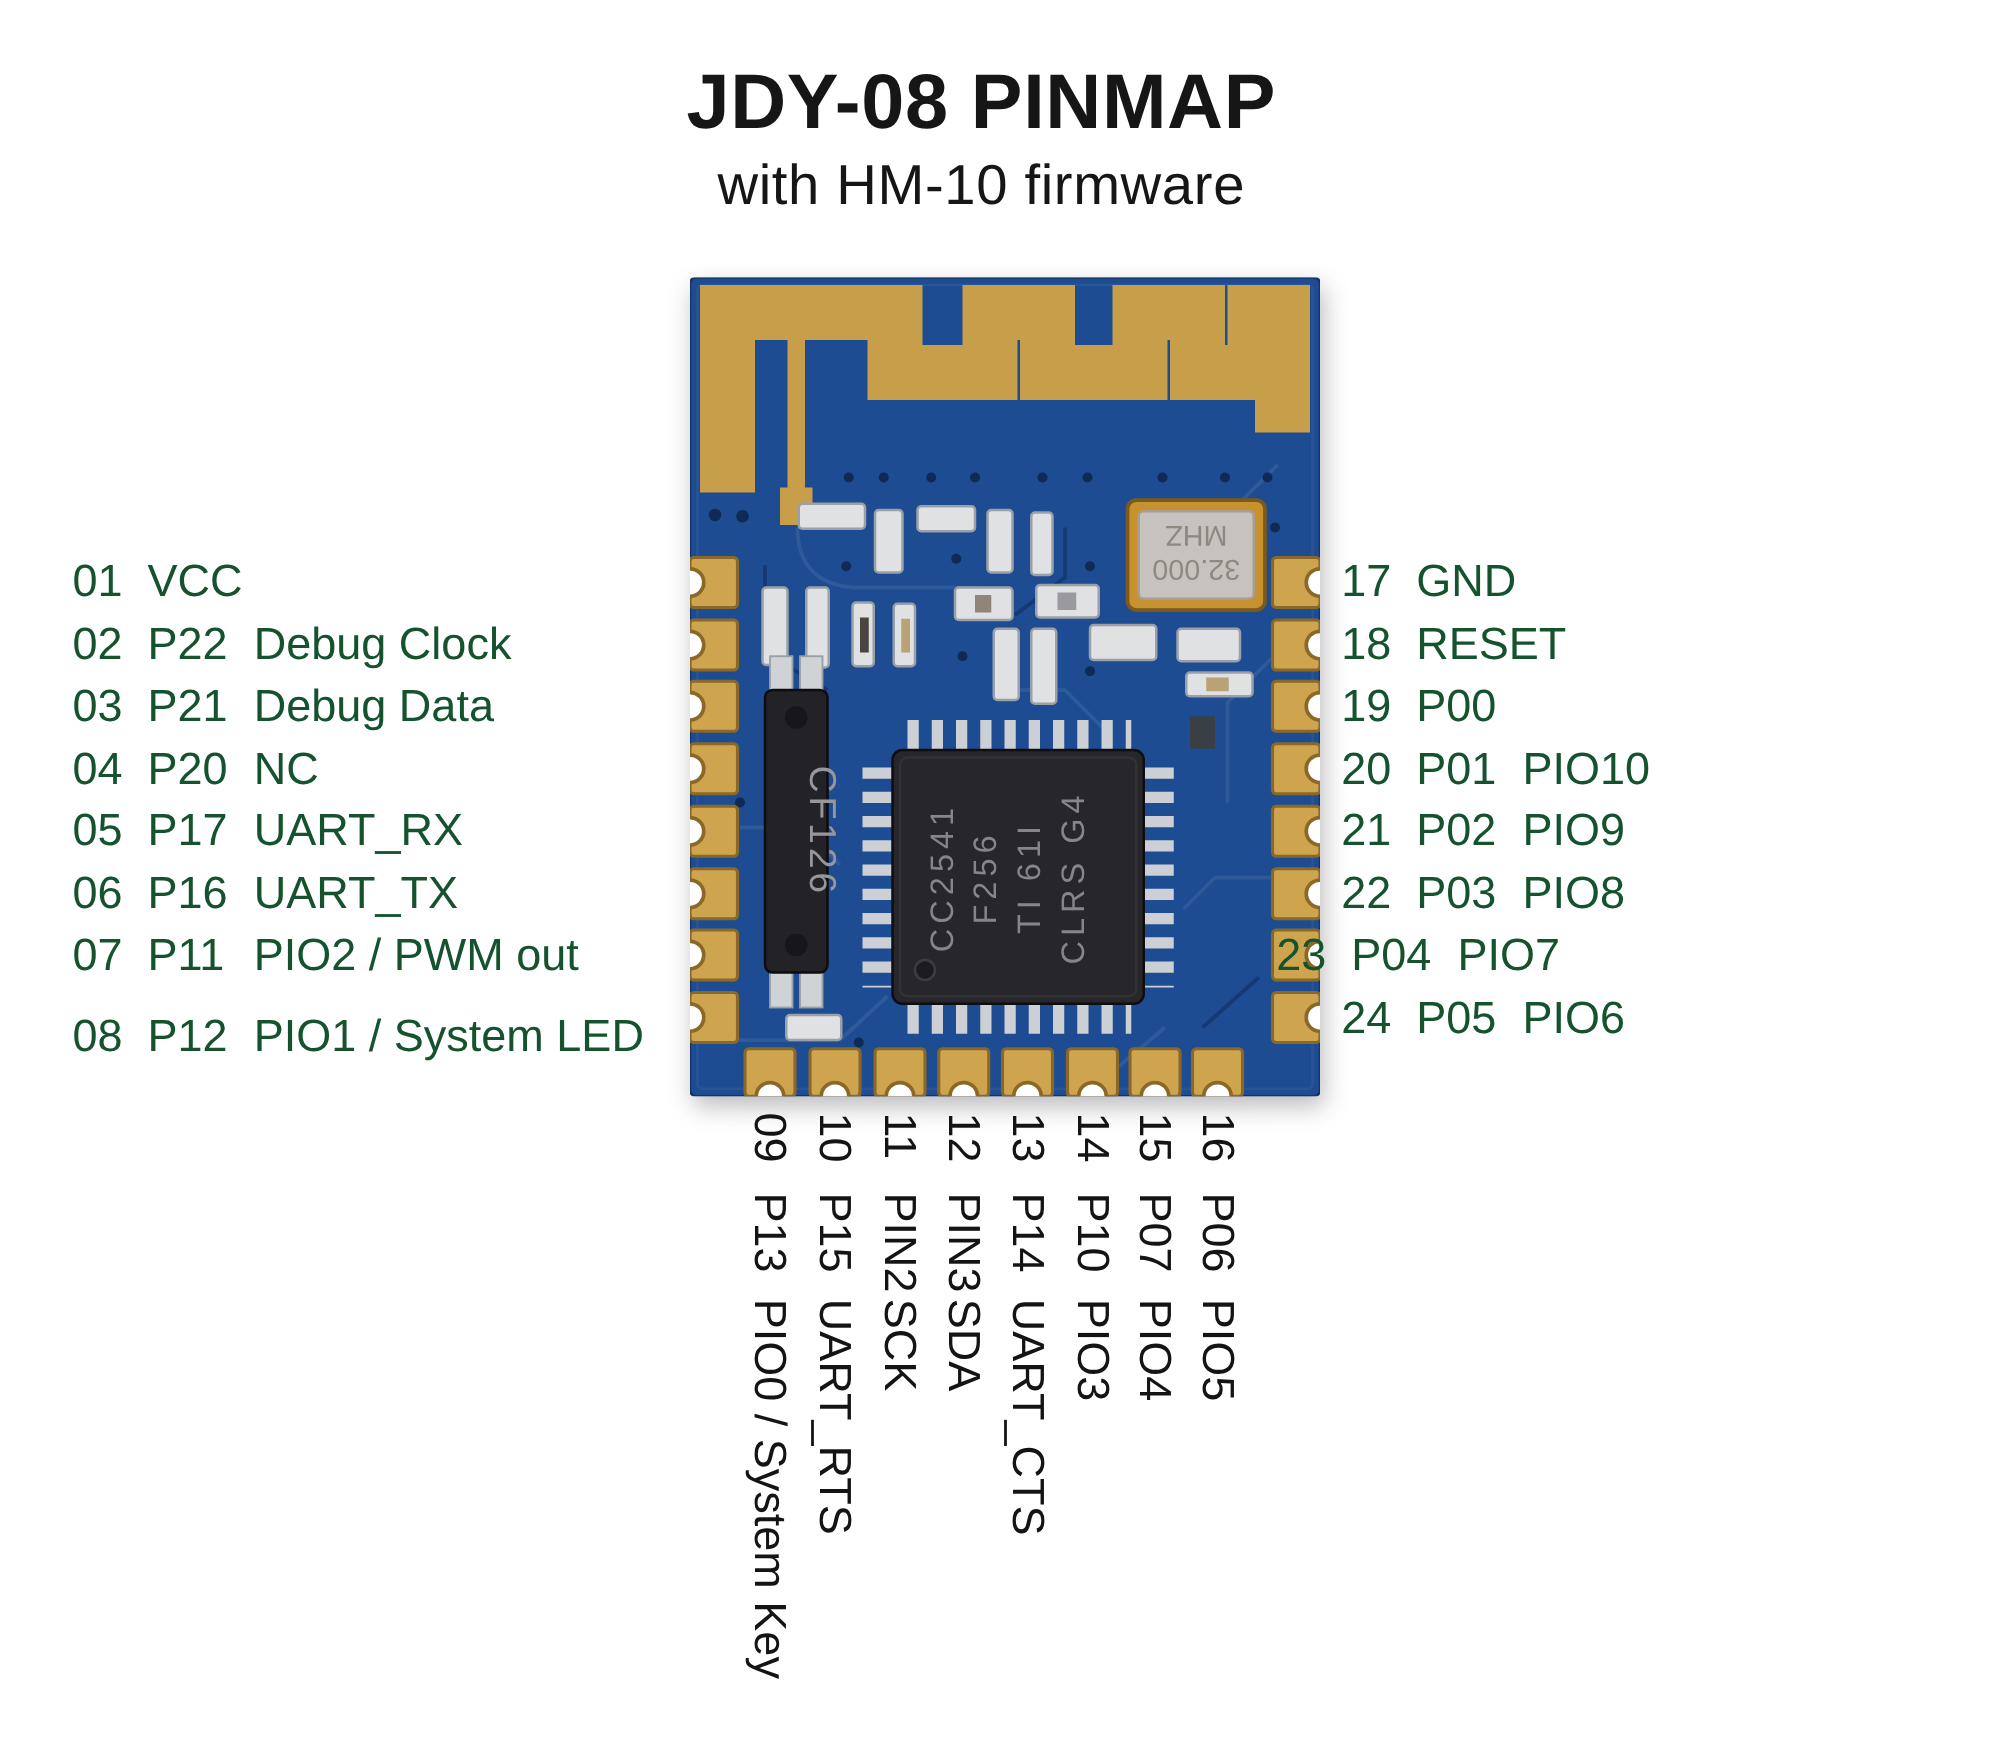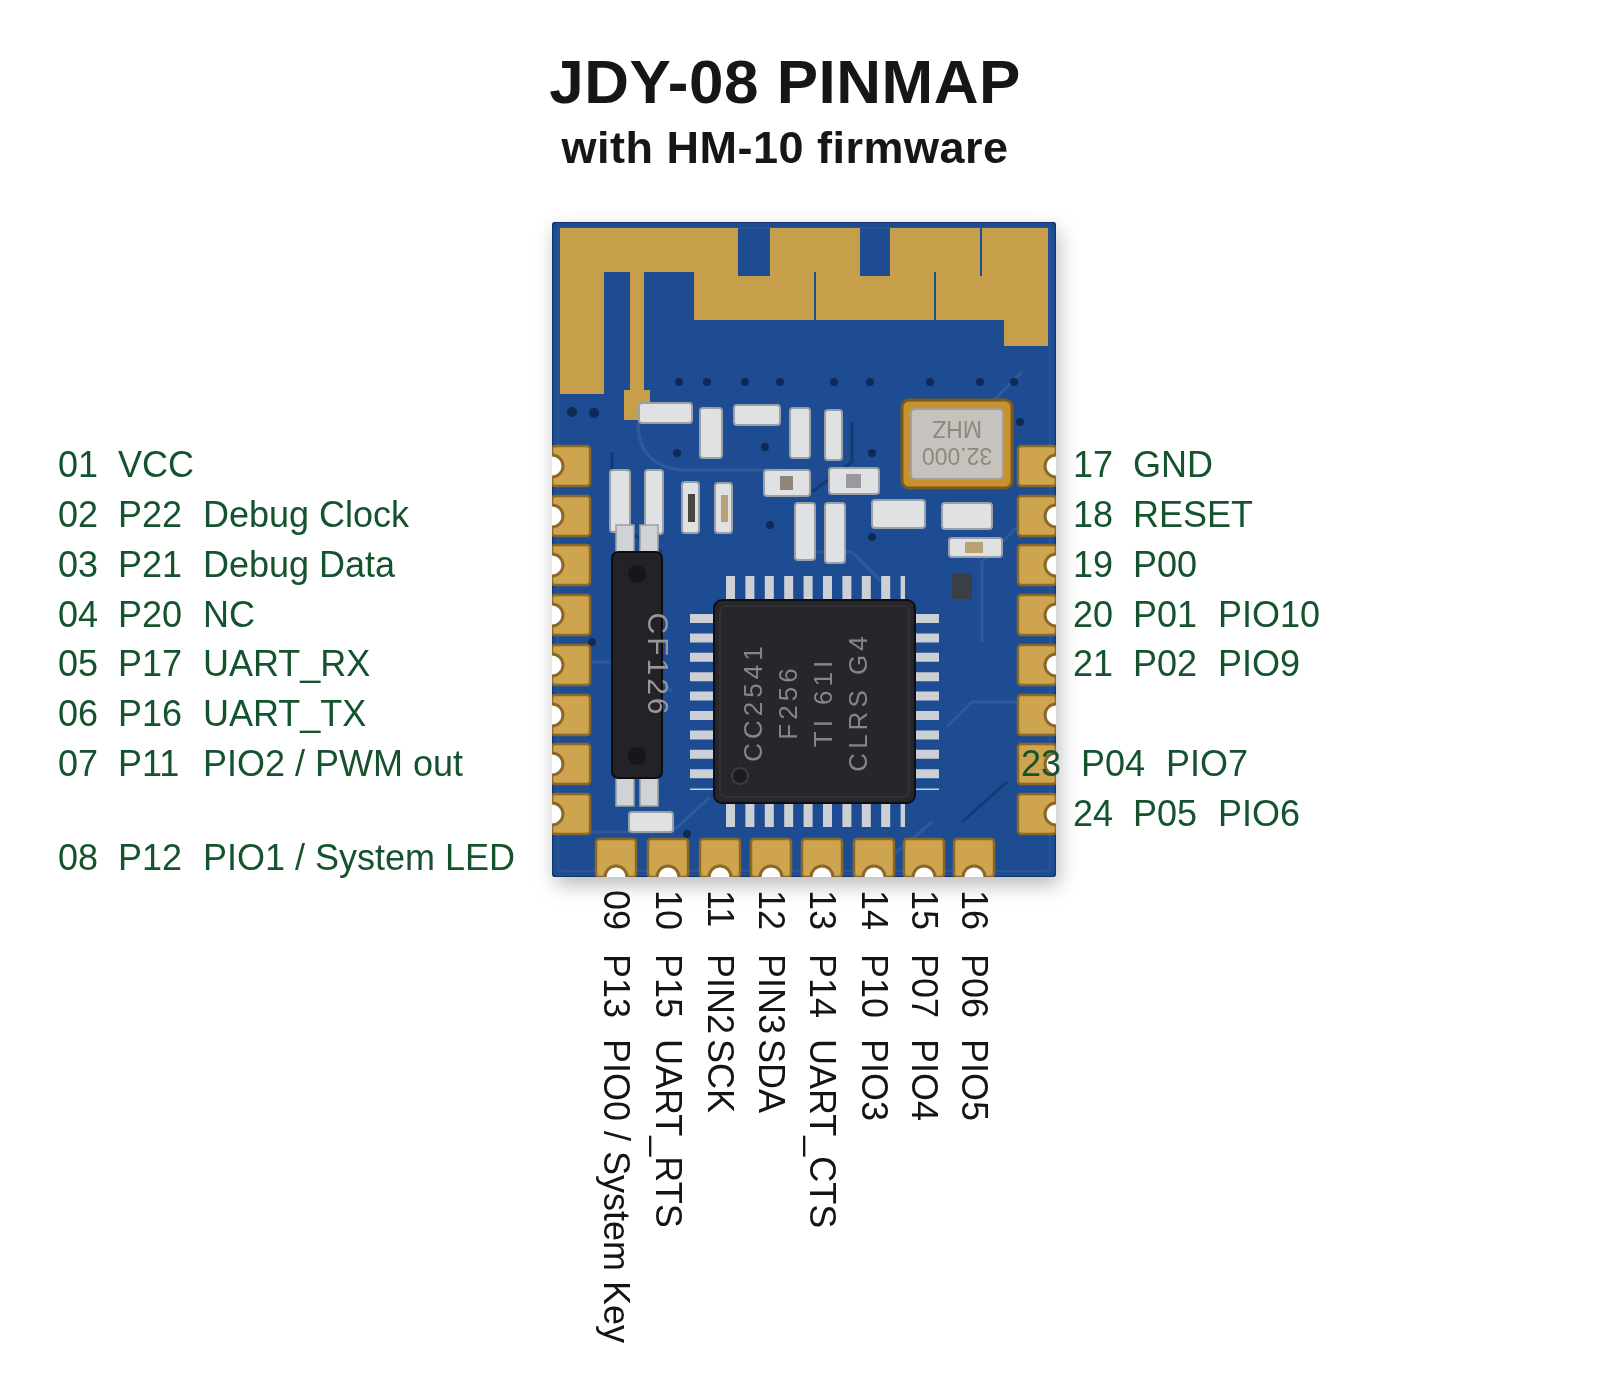--- a/index.html
+++ b/index.html
@@ -13,21 +13,21 @@
   }
   .title{
     position:absolute;top:46px;left:785px;
     transform:translateX(-50%);
     font-size:62px;font-weight:600;letter-spacing:0.5px;
     white-space:nowrap;color:#161616;
   }
   .subtitle{
     position:absolute;top:122px;left:785px;
     transform:translateX(-50%);
-    font-size:45px;font-weight:700;letter-spacing:0.5px;
+    font-size:45px;font-weight:400;letter-spacing:0.5px;
     white-space:nowrap;color:#161616;
   }
   .pin-row{
     position:absolute;height:48px;
     display:flex;align-items:center;
     font-size:36px;white-space:nowrap;color:#14532d;
   }
   .pin-row .num{display:inline-block;width:60px;flex:0 0 auto;}
   .pin-row .pname{display:inline-block;width:85px;flex:0 0 auto;}
   .pin-row .pfunc{display:inline-block;}
@@ -266,21 +266,21 @@
   <div class="pin-row" style="left:58px;top:690px">
     <span class="num">06</span>
     <span class="pname">P16</span>
     <span class="pfunc">UART_TX</span>
   </div>
   <div class="pin-row" style="left:58px;top:740px">
     <span class="num">07</span>
     <span class="pname">P11</span>
     <span class="pfunc">PIO2 / PWM out</span>
   </div>
-  <div class="pin-row" style="left:58px;top:834px">
+  <div class="pin-row" style="left:58px;top:805px">
     <span class="num">08</span>
     <span class="pname">P12</span>
     <span class="pfunc">PIO1 / System LED</span>
   </div>
 
   <div class="pin-row" style="left:1073px;top:441px">
     <span class="num">17</span>
     <span class="pname">GND</span>
     <span class="pfunc"></span>
   </div>
@@ -296,20 +296,25 @@
   <div class="pin-row" style="left:1073px;top:591px">
     <span class="num">20</span>
     <span class="pname">P01</span>
     <span class="pfunc">PIO10</span>
   </div>
   <div class="pin-row" style="left:1073px;top:640px">
     <span class="num">21</span>
     <span class="pname">P02</span>
     <span class="pfunc">PIO9</span>
   </div>
+  <div class="pin-row" style="left:1073px;top:690px">
+    <span class="num">22</span>
+    <span class="pname">P03</span>
+    <span class="pfunc">PIO8</span>
+  </div>
   <div class="pin-row" style="left:1021px;top:740px">
     <span class="num">23</span>
     <span class="pname">P04</span>
     <span class="pfunc">PIO7</span>
   </div>
   <div class="pin-row" style="left:1073px;top:790px">
     <span class="num">24</span>
     <span class="pname">P05</span>
     <span class="pfunc">PIO6</span>
   </div>

